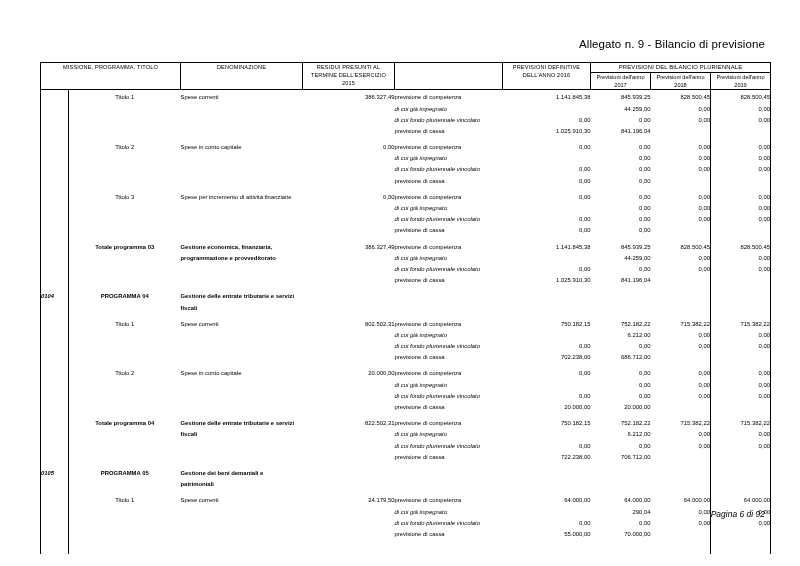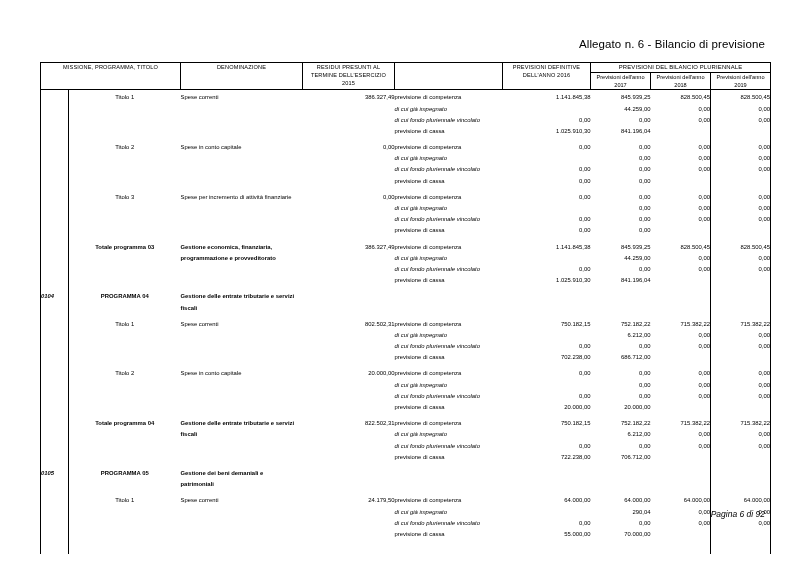--- a/index.html
+++ b/index.html
@@ -101,21 +101,21 @@
   .num-line { height: 11.2px; white-space: nowrap; }
   .bold { font-weight: bold; }
   .ital { font-style: italic; }
   .spacer-row td { height: 11px; }
 </style>
 </head>
 <body>
 
 <div class="page">
 
-  <div class="doc-title">Allegato n. 6 - Bilancio di previsione</div>
+  <div class="doc-title">Allegato n. 9 - Bilancio di previsione</div>
 
   <table class="tbl">
     <colgroup>
       <col style="width:28px">
         <col style="width:112px">
         <col style="width:122px">
       <col style="width:92px">
         <col style="width:108px">
         <col style="width:88px">
       <col style="width:60px">

